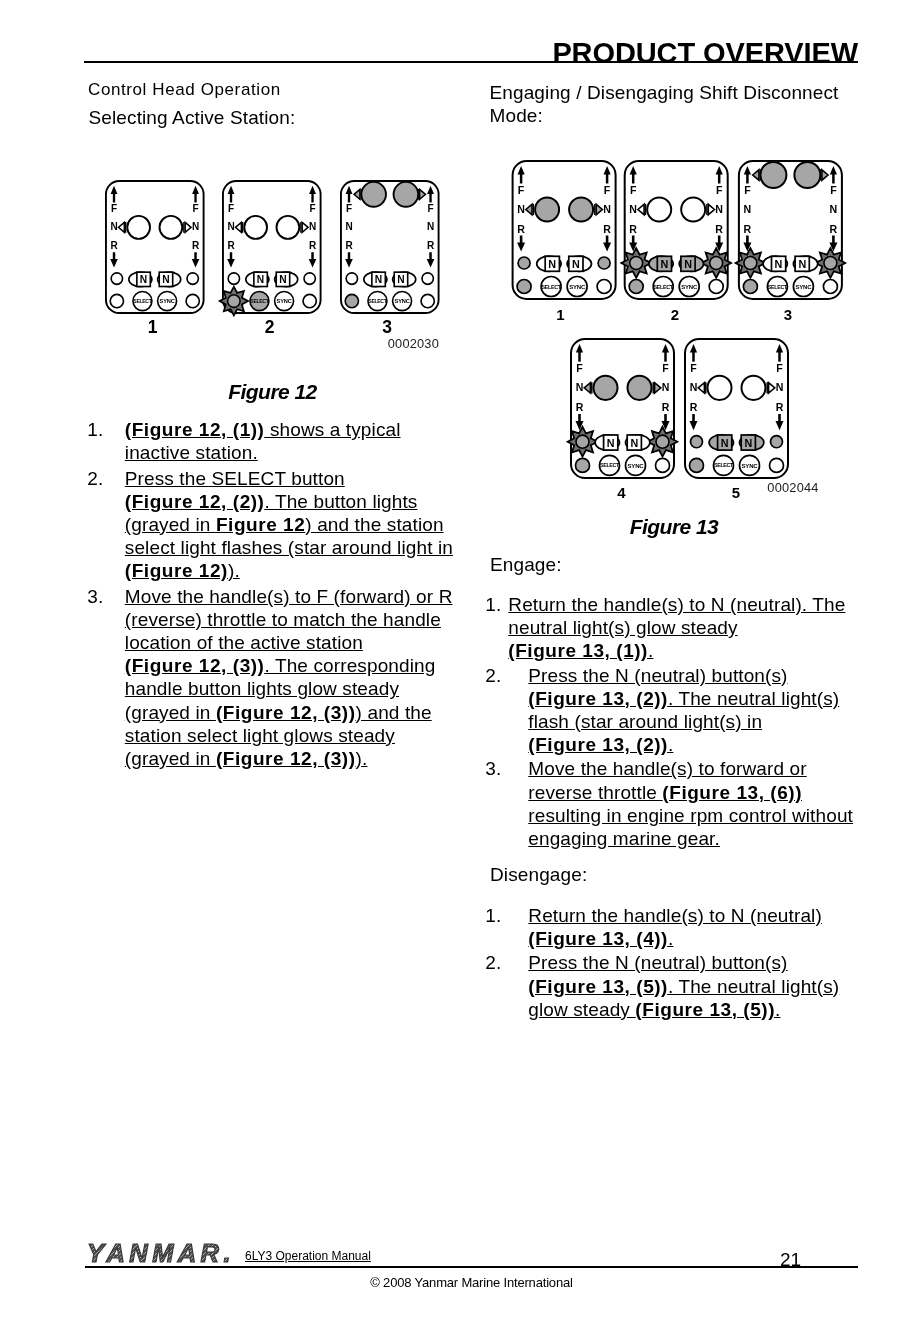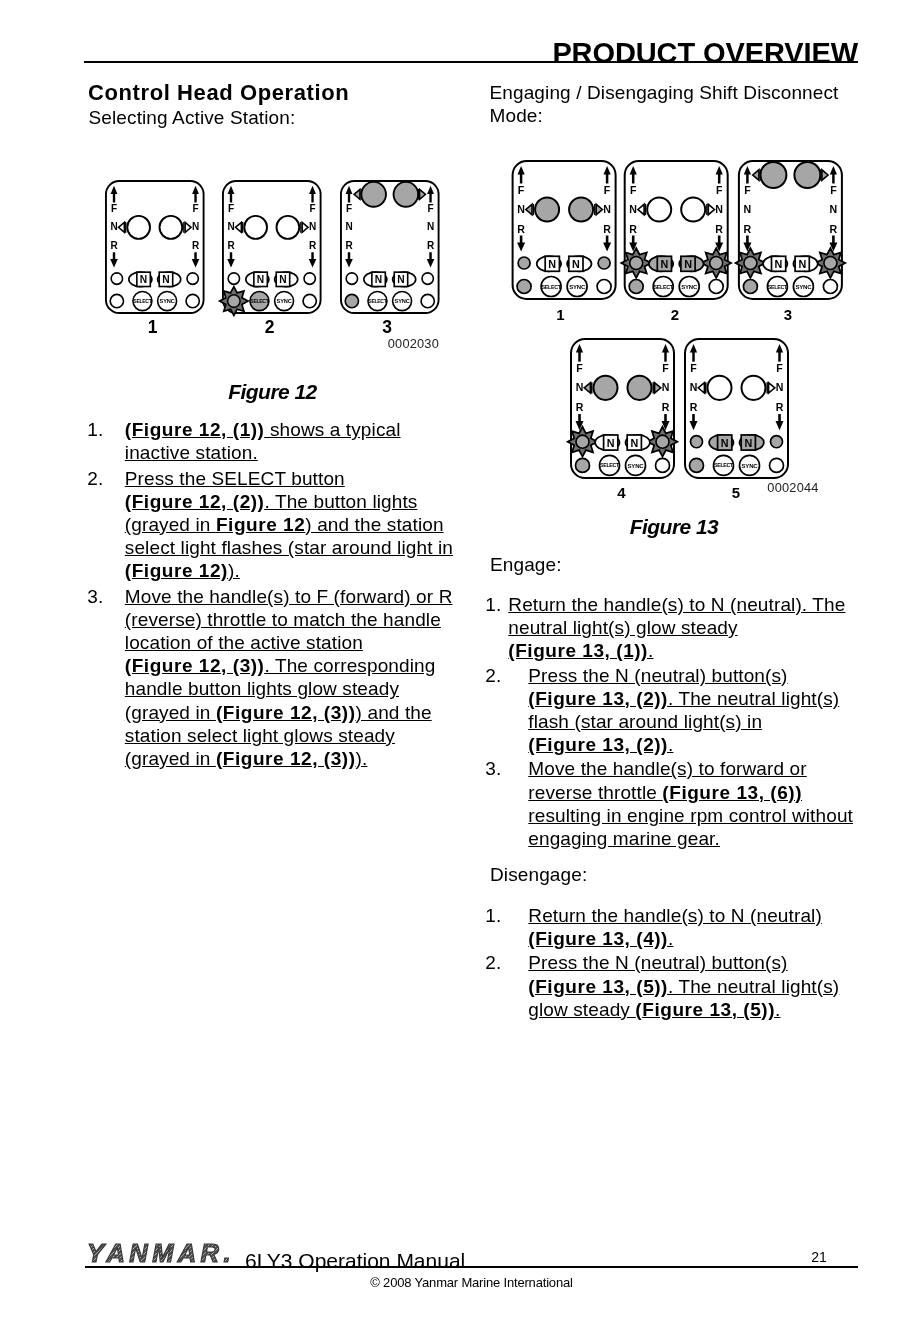--- a/index.html
+++ b/index.html
@@ -9,21 +9,21 @@
 .li{position:relative;}
 .lit{white-space:nowrap;text-decoration:underline;}
 .num{position:absolute;left:0;top:0;}
 b{font-weight:bold;letter-spacing:0.55px;}
 .cap{font-weight:bold;font-style:italic;font-size:21px;line-height:1;letter-spacing:-0.55px;text-align:center;}
 </style></head>
 <body>
 
 <div class="abs" style="left:85px;top:36.9px;width:773px;text-align:right;font-size:29px;font-weight:bold;letter-spacing:-0.1px;">PRODUCT OVERVIEW</div>
 <div class="abs" style="left:84px;top:60.5px;width:774px;height:2.2px;background:#000;"></div>
-<div class="abs" style="left:88px;top:79.8px;font-size:22px;font-weight:bold;letter-spacing:0.6px;">Control Head Operation</div>
+<div class="abs" style="left:88px;top:79.8px;font-size:17px;font-weight:normal;letter-spacing:0.6px;">Control Head Operation</div>
 <div class="abs body" style="left:88.5px;top:106.4px;">Selecting Active Station:</div>
 <svg style="position:absolute;left:0;top:0" width="480" height="360" viewBox="0 0 480 360" font-family="Liberation Sans, sans-serif">
     <g transform="translate(105,180) scale(0.948,0.957)">
       <rect x="1" y="1" width="103" height="138" rx="14" ry="14" fill="#fff" stroke="#000" stroke-width="2.0"></rect>
       <line x1="9.5" y1="23.5" x2="9.5" y2="12" stroke="#000" stroke-width="2.5"></line>
       <polygon points="9.5,6 5.9,14.5 13.1,14.5" fill="#000"></polygon>
       <line x1="9.5" y1="75.5" x2="9.5" y2="85.5" stroke="#000" stroke-width="2.6"></line>
       <polygon points="9.5,91.5 5.5,82.5 13.5,82.5" fill="#000"></polygon>
       <text x="9.5" y="33.5" font-size="10.6" font-weight="bold" text-anchor="middle">F</text>
       <text x="9.5" y="52.5" font-size="10.6" font-weight="bold" text-anchor="middle">N</text>
@@ -386,15 +386,15 @@
   </div>
 <svg style="position:absolute;left:86px;top:1240px" width="150" height="26" viewBox="0 0 150 26">
     <defs>
       <pattern id="hat" width="4" height="4" patternUnits="userSpaceOnUse">
         <rect width="4" height="4" fill="#4e4e4e"></rect>
         <path d="M0,4 L4,0 M-1,1 L1,-1 M3,5 L5,3" stroke="#b5b5b5" stroke-width="0.9"></path>
       </pattern>
     </defs>
     <text x="1" y="21.7" font-family="Liberation Sans, sans-serif" font-style="italic" font-weight="bold" font-size="25.5" letter-spacing="4.4" fill="url(#hat)" stroke="#383838" stroke-width="1.2">YANMAR.</text>
   </svg>
-<div class="abs" style="left:245px;top:1248.5px;font-size:21px;">6LY3 Operation Manual</div>
-<div class="abs" style="left:780px;top:1248.5px;width:78px;text-align:center;font-size:14px;">21</div>
+<div class="abs" style="left:245px;top:1248.5px;font-size:12px;text-decoration:underline;">6LY3 Operation Manual</div>
+<div class="abs" style="left:780px;top:1248.5px;width:78px;text-align:left;font-size:19px;">21</div>
 <div class="abs" style="left:85px;top:1265.5px;width:773px;height:2.4px;background:#000;"></div>
 <div class="abs" style="left:85px;top:1275px;width:773px;text-align:center;font-size:13px;letter-spacing:-0.18px;">© 2008 Yanmar Marine International</div>
 </body></html>

